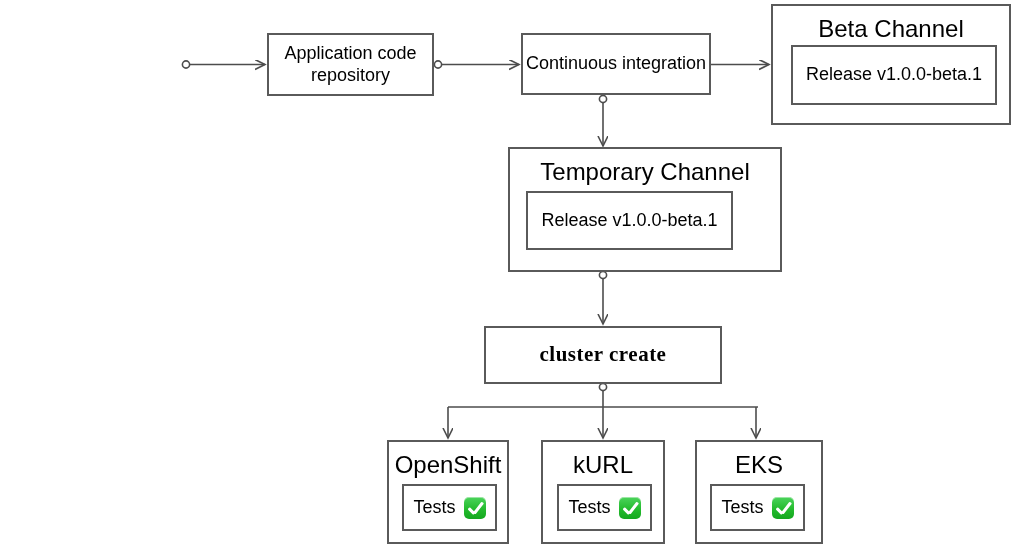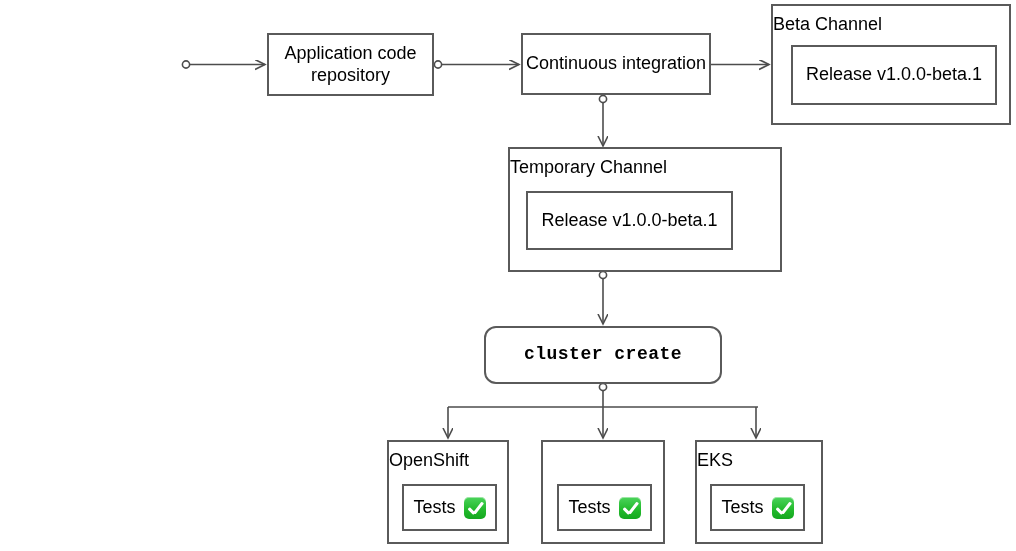--- a/index.html
+++ b/index.html
@@ -41,42 +41,41 @@
   }
   .box.container-box {
     display: block;
     padding: 0;
   }
   .container-title {
     position: absolute;
     left: 0;
     right: 0;
     top: 8px;
-    text-align: left;
-    font-size: 18px;
+    text-align: center;
+    font-size: 24px;
     color: #000000;
   }
   .inner-box {
     position: absolute;
     box-sizing: border-box;
     border: 2px solid #5a5a5a;
     background: #ffffff;
     display: flex;
     align-items: center;
     justify-content: center;
     text-align: left;
     font-size: 18px;
     color: #000000;
   }
   .mono-box {
-    font-family: Liberation Mono, monospace;
+    font-family: Liberation Serif, serif;
     font-weight: bold;
-    font-size: 18px;
+    font-size: 21px;
     letter-spacing: 0.5px;
-    border-radius: 12px;
   }
   .tests-inner {
     gap: 8px;
   }
   .check-icon {
     display: inline-block;
     width: 22px;
     height: 22px;
     border-radius: 5px;
     background: linear-gradient(180deg, #4cd45c 0%, #24bb2e 55%, #14a81f 100%);
@@ -185,20 +184,21 @@
 
   <div class="box container-box" style="left:387px; top:440px; width:122px; height:104px;">
     <div class="container-title">OpenShift</div>
     <div class="inner-box tests-inner" style="left:13px; top:42px; width:95px; height:47px;">
       <span class="tests-label">Tests</span>
       <span class="check-icon"></span>
     </div>
   </div>
 
   <div class="box container-box" style="left:541px; top:440px; width:124px; height:104px;">
+    <div class="container-title">kURL</div>
     <div class="inner-box tests-inner" style="left:14px; top:42px; width:95px; height:47px;">
       <span class="tests-label">Tests</span>
       <span class="check-icon"></span>
     </div>
   </div>
 
   <div class="box container-box" style="left:695px; top:440px; width:128px; height:104px;">
     <div class="container-title">EKS</div>
     <div class="inner-box tests-inner" style="left:13px; top:42px; width:95px; height:47px;">
       <span class="tests-label">Tests</span>

